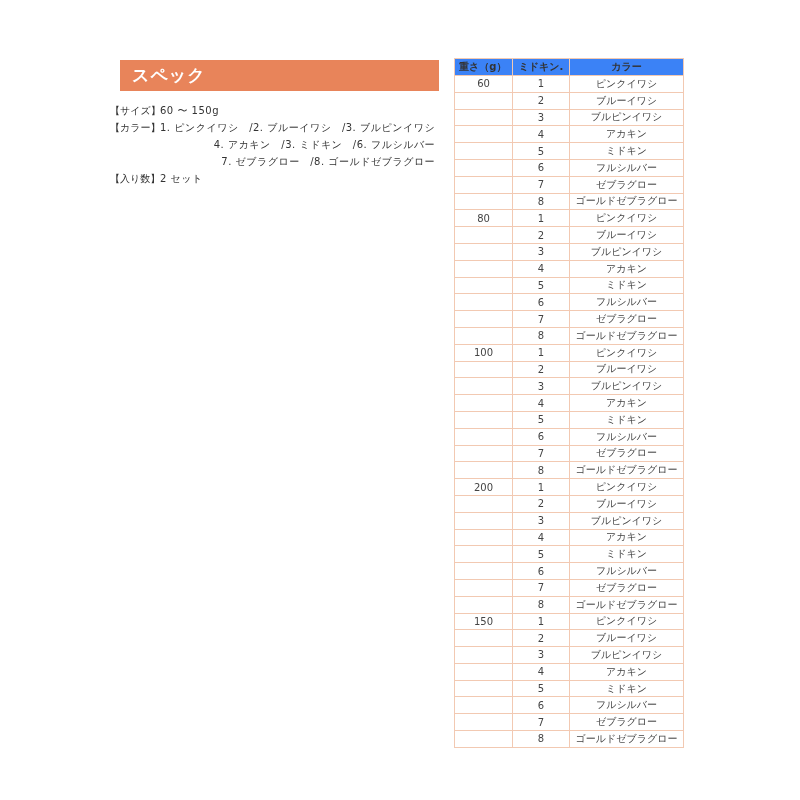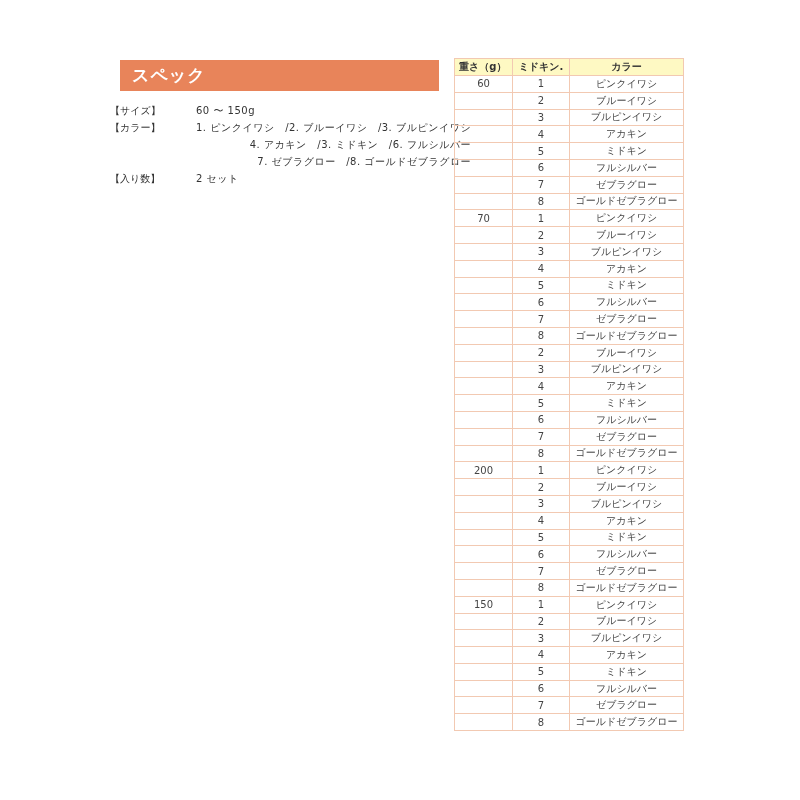--- a/index.html
+++ b/index.html
@@ -4,32 +4,32 @@
 <style>
   html, body { margin: 0; padding: 0; background: #ffffff; }
   body { width: 800px; height: 800px; position: relative; overflow: hidden;
          font-family: "DejaVu Sans", "Liberation Sans", sans-serif; color: #333; }
   .spec-header {
     position: absolute; left: 110px; top: 60px; width: 319px; height: 31px;
     background: #E8845A; color: #fff; font-weight: bold; font-size: 17px;
     line-height: 31px; padding-left: 12px; box-sizing: border-box; letter-spacing: 1px; margin-left: 10px;
   }
   .spec-list { position: absolute; left: 110px; top: 102px; font-size: 10px; line-height: 17px; }
-  .spec-row { display: flex; gap: 36px; }
+  .spec-row { display: flex; }
   .spec-label { width: 50px; flex: none; white-space: nowrap; }
   .spec-values { display: flex; flex-direction: column; white-space: nowrap; letter-spacing: 0.5px; align-items: flex-end; }
   table.color-table {
     position: absolute; left: 454px; top: 58px; border-collapse: collapse;
     font-size: 10px; color: #444;
   }
   table.color-table th, table.color-table td {
     border: 1px solid #F2C9B2; height: 15.8px; padding: 0; text-align: center;
   }
   table.color-table th {
-    background: #fef9c3; font-weight: bold; color: #333; height: 16px;
+    background: #3b82f6; font-weight: bold; color: #333; height: 16px;
   }
   table.color-table th.col-weight { text-align: left; padding-left: 4px; }
   .col-weight { width: 53px; }
   .col-no { width: 56px; }
   .col-color { width: 113px; }
 </style>
 </head>
 <body>
 
 <div class="spec-header">スペック</div>
@@ -100,58 +100,63 @@
         <td class="col-weight"></td>
         <td class="col-no">7</td>
         <td class="col-color">ゼブラグロー</td>
       </tr>
       <tr>
         <td class="col-weight"></td>
         <td class="col-no">8</td>
         <td class="col-color">ゴールドゼブラグロー</td>
       </tr>
       <tr>
-        <td class="col-weight">70</td>
-        <td class="col-no">1</td>
-        <td class="col-color">ピンクイワシ</td>
-      </tr>
-      <tr>
-        <td class="col-weight"></td>
-        <td class="col-no">2</td>
-        <td class="col-color">ブルーイワシ</td>
-      </tr>
-      <tr>
-        <td class="col-weight"></td>
-        <td class="col-no">3</td>
-        <td class="col-color">ブルピンイワシ</td>
-      </tr>
-      <tr>
-        <td class="col-weight"></td>
-        <td class="col-no">4</td>
-        <td class="col-color">アカキン</td>
-      </tr>
-      <tr>
-        <td class="col-weight"></td>
-        <td class="col-no">5</td>
-        <td class="col-color">ミドキン</td>
-      </tr>
-      <tr>
-        <td class="col-weight"></td>
-        <td class="col-no">6</td>
-        <td class="col-color">フルシルバー</td>
-      </tr>
-      <tr>
-        <td class="col-weight"></td>
-        <td class="col-no">7</td>
-        <td class="col-color">ゼブラグロー</td>
-      </tr>
-      <tr>
-        <td class="col-weight"></td>
-        <td class="col-no">8</td>
-        <td class="col-color">ゴールドゼブラグロー</td>
+        <td class="col-weight">80</td>
+        <td class="col-no">1</td>
+        <td class="col-color">ピンクイワシ</td>
+      </tr>
+      <tr>
+        <td class="col-weight"></td>
+        <td class="col-no">2</td>
+        <td class="col-color">ブルーイワシ</td>
+      </tr>
+      <tr>
+        <td class="col-weight"></td>
+        <td class="col-no">3</td>
+        <td class="col-color">ブルピンイワシ</td>
+      </tr>
+      <tr>
+        <td class="col-weight"></td>
+        <td class="col-no">4</td>
+        <td class="col-color">アカキン</td>
+      </tr>
+      <tr>
+        <td class="col-weight"></td>
+        <td class="col-no">5</td>
+        <td class="col-color">ミドキン</td>
+      </tr>
+      <tr>
+        <td class="col-weight"></td>
+        <td class="col-no">6</td>
+        <td class="col-color">フルシルバー</td>
+      </tr>
+      <tr>
+        <td class="col-weight"></td>
+        <td class="col-no">7</td>
+        <td class="col-color">ゼブラグロー</td>
+      </tr>
+      <tr>
+        <td class="col-weight"></td>
+        <td class="col-no">8</td>
+        <td class="col-color">ゴールドゼブラグロー</td>
+      </tr>
+      <tr>
+        <td class="col-weight">100</td>
+        <td class="col-no">1</td>
+        <td class="col-color">ピンクイワシ</td>
       </tr>
       <tr>
         <td class="col-weight"></td>
         <td class="col-no">2</td>
         <td class="col-color">ブルーイワシ</td>
       </tr>
       <tr>
         <td class="col-weight"></td>
         <td class="col-no">3</td>
         <td class="col-color">ブルピンイワシ</td>

